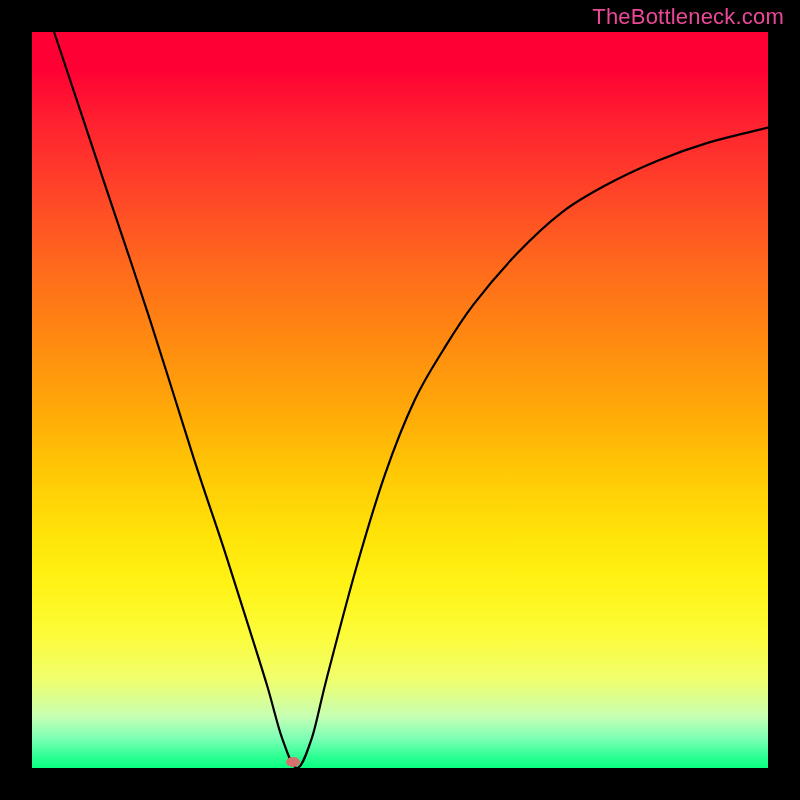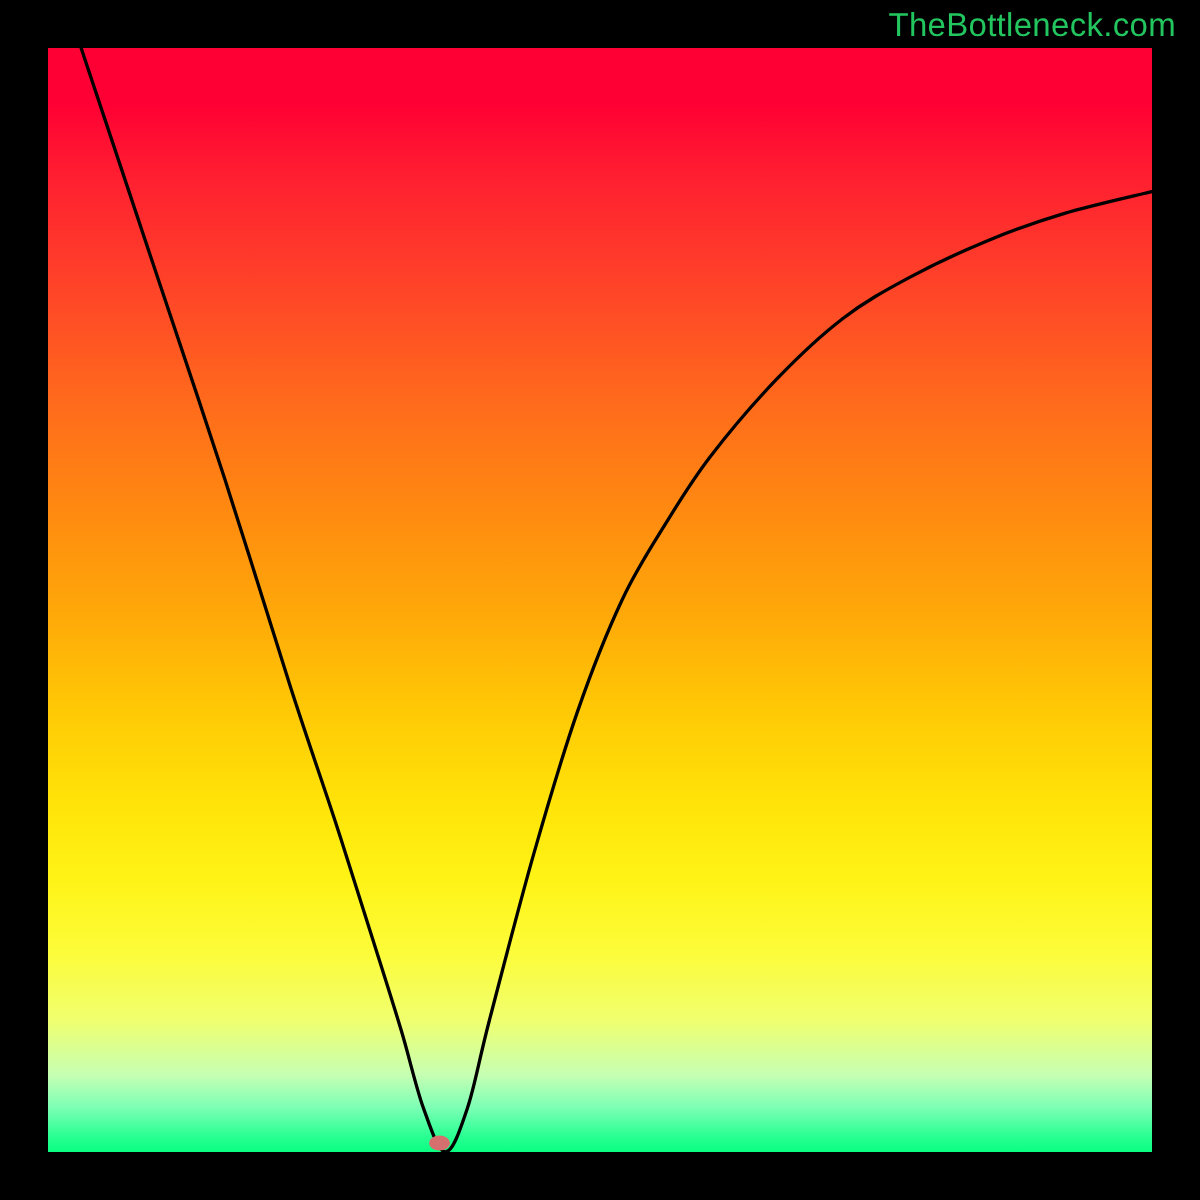--- a/index.html
+++ b/index.html
@@ -15,21 +15,21 @@
     width: 800px;
     height: 800px;
     background: #000;
   }
   .watermark {
     position: absolute;
     top: 4px;
     right: 16px;
     font-family: Arial, Helvetica, sans-serif;
     font-size: 22px;
-    color: #22c55e;
+    color: #ec4899;
     letter-spacing: 0.2px;
     z-index: 3;
   }
   .plot-area {
     position: absolute;
     left: 32px;
     top: 32px;
     width: 736px;
     height: 736px;
     overflow: hidden;

